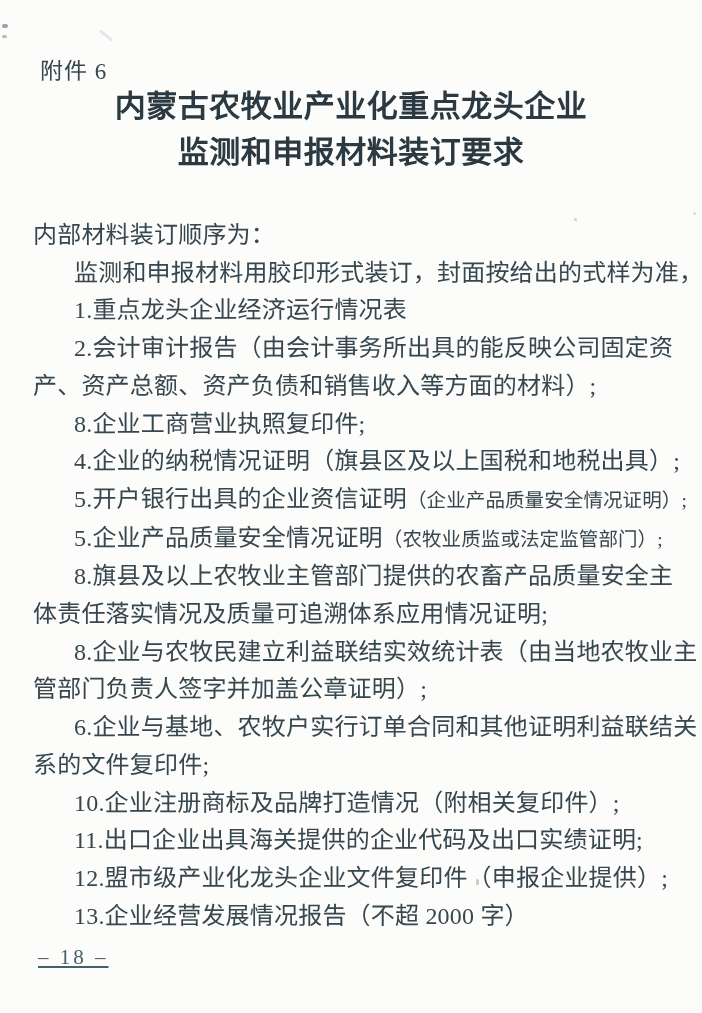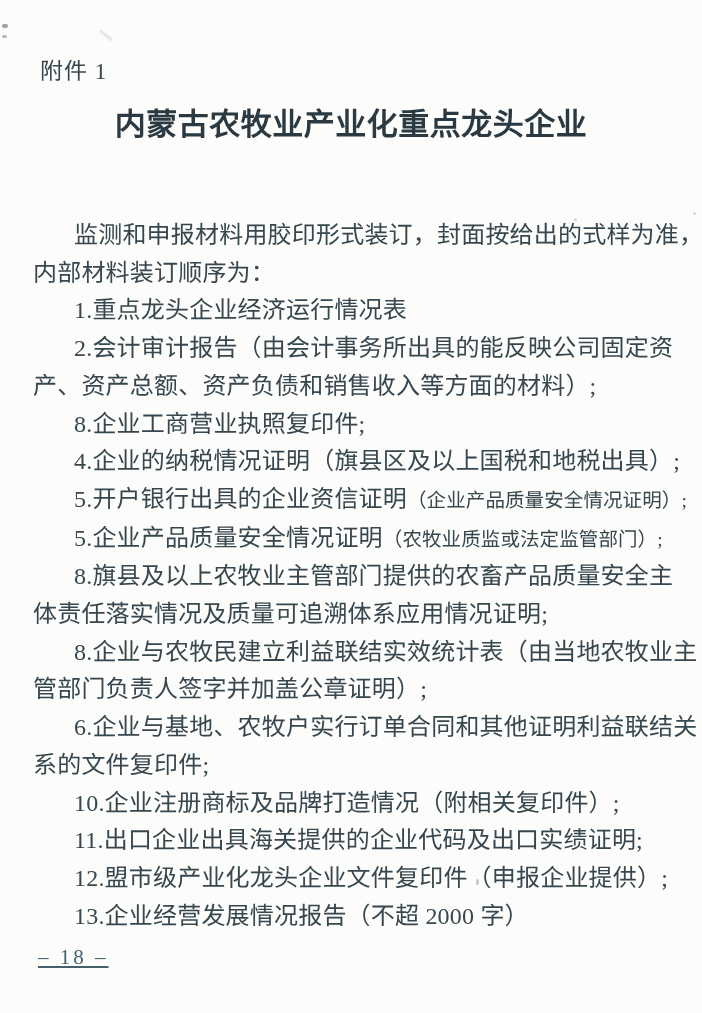--- a/index.html
+++ b/index.html
@@ -21,21 +21,21 @@
     background:var(--paper);
   }
   .attach{
     position:absolute;left:40px;top:57px;
     font-size:23px;line-height:30px;
     color:var(--ink);
     letter-spacing:1px;
     white-space:nowrap;
   }
   .title{
-    position:absolute;left:0;top:102px;width:702px;
+    position:absolute;left:0;top:84px;width:702px;
     margin:0;
     text-align:center;
     font-size:31px;line-height:46px;
     font-weight:bold;
     color:var(--title-ink);
     letter-spacing:0.5px;
   }
   .body-text{
     position:absolute;left:33px;top:217px;width:650px;
     font-size:24px;line-height:37.7px;
@@ -66,29 +66,30 @@
 <body>
 
 <div class="page">
   <span class="speck s1"></span>
   <span class="speck s2"></span>
   <span class="speck s3"></span>
   <span class="speck s4"></span>
   <span class="speck s5"></span>
   <span class="speck s6"></span>
 
-  <div class="attach">附件 1</div>
+  <div class="attach">附件 6</div>
 
   <h1 class="title">
     <div>内蒙古农牧业产业化重点龙头企业</div>
+    <div>监测和申报材料装订要求</div>
   </h1>
 
   <div class="body-text" id="body-lines">
+      <div class="line"><span class="seg">内部材料装订顺序为：</span></div>
       <div class="line indent"><span class="seg">监测和申报材料用胶印形式装订，封面按给出的式样为准，</span></div>
-      <div class="line"><span class="seg">内部材料装订顺序为：</span></div>
       <div class="line indent"><span class="seg">1.重点龙头企业经济运行情况表</span></div>
       <div class="line indent"><span class="seg">2.会计审计报告（由会计事务所出具的能反映公司固定资</span></div>
       <div class="line"><span class="seg">产、资产总额、资产负债和销售收入等方面的材料）;</span></div>
       <div class="line indent"><span class="seg">8.企业工商营业执照复印件;</span></div>
       <div class="line indent"><span class="seg">4.企业的纳税情况证明（旗县区及以上国税和地税出具）;</span></div>
       <div class="line indent"><span class="seg">5.开户银行出具的企业资信证明</span><span class="seg small">（企业产品质量安全情况证明）;</span></div>
       <div class="line indent"><span class="seg">5.企业产品质量安全情况证明</span><span class="seg small">（农牧业质监或法定监管部门）;</span></div>
       <div class="line indent"><span class="seg">8.旗县及以上农牧业主管部门提供的农畜产品质量安全主</span></div>
       <div class="line"><span class="seg">体责任落实情况及质量可追溯体系应用情况证明;</span></div>
       <div class="line indent"><span class="seg">8.企业与农牧民建立利益联结实效统计表（由当地农牧业主</span></div>

